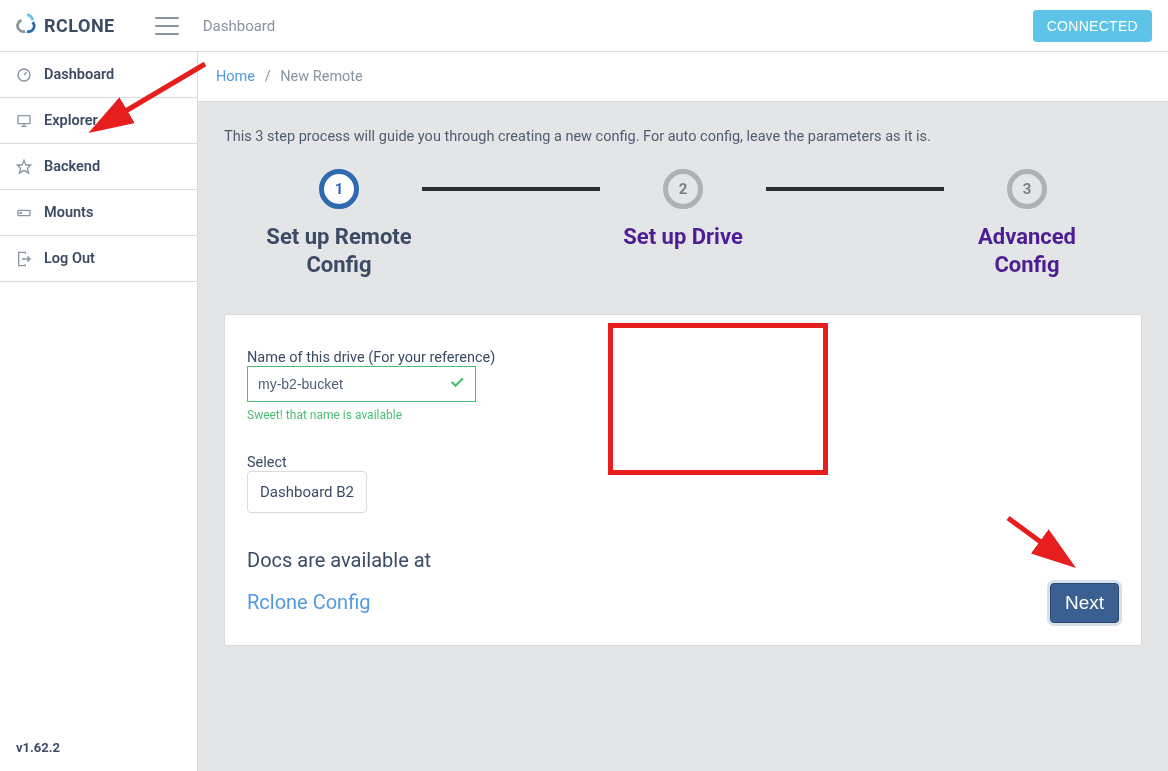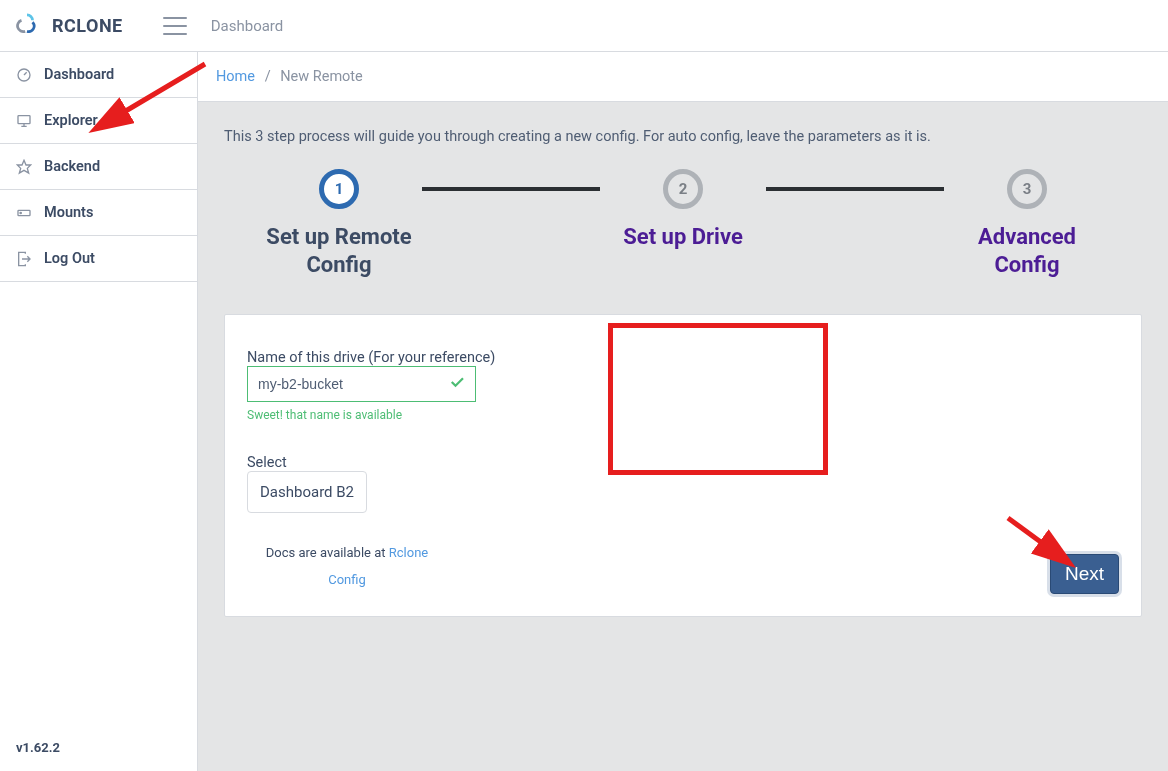--- a/index.html
+++ b/index.html
@@ -1,19 +1,19 @@
 <!DOCTYPE html>
 <html><head>
   <meta charset="utf-8">
   <style>
     * { margin: 0; padding: 0; box-sizing: border-box; }
     body { font-family: -apple-system, BlinkMacSystemFont, "Segoe UI", Roboto, sans-serif; background: #fff; color: #3c4b64; }
     
     .topbar { height: 52px; border-bottom: 1px solid #d8dbe0; display: flex; align-items: center; padding: 0 16px; background: #fff; }
-    .logo-wrap { display: flex; align-items: center; gap: 14px; margin-right: 40px; }
+    .logo-wrap { display: flex; align-items: center; gap: 6px; margin-right: 40px; }
     .logo-text { font-weight: 700; font-size: 18px; letter-spacing: 0.5px; }
     .hamburger { width: 24px; height: 18px; display: flex; flex-direction: column; justify-content: space-between; cursor: pointer; margin-right: 24px; }
     .hamburger span { height: 2px; background: #8a93a2; border-radius: 1px; }
     .page-title-top { color: #8a93a2; font-size: 15px; flex: 1; }
     .connected-btn { background: #5dc4e8; color: #fff; border: none; padding: 8px 14px; font-size: 14px; font-weight: 500; border-radius: 4px; letter-spacing: 0.3px; }
     
     .layout { display: flex; }
     .sidebar { width: 198px; border-right: 1px solid #d8dbe0; min-height: calc(100vh - 52px); display: flex; flex-direction: column; }
     .sidebar-item { display: flex; align-items: center; gap: 12px; padding: 14px 16px; border-bottom: 1px solid #d8dbe0; color: #3c4b64; font-size: 14.5px; font-weight: 600; cursor: pointer; }
     .sidebar-item .icon { width: 16px; height: 16px; display: flex; align-items: center; justify-content: center; color: #8a93a2; }
@@ -41,21 +41,21 @@
     
     .card { background: #fff; border-radius: 2px; padding: 28px 22px 22px; border: 1px solid #d8dbe0; position: relative; }
     .form-row { display: flex; align-items: flex-start; margin-bottom: 26px; flex-direction: column; }
     .form-label { width: 374px; font-size: 14.5px; color: #3c4b64; padding-top: 6px; }
     .form-field { flex: 1; position: relative; }
     .input-wrap { position: relative; }
     .text-input { width: 100%; border: 1px solid #4dbd74; border-radius: 0; padding: 9px 36px 9px 10px; font-size: 14px; color: #4f5d73; outline: none; }
     .check-ic { position: absolute; right: 10px; top: 50%; transform: translateY(-50%); color: #4dbd74; }
     .help-text { color: #4dbd74; font-size: 12px; margin-top: 6px; }
     .select-box { width: 100%; border: 1px solid #d8dbe0; border-radius: 4px; padding: 11px 12px; font-size: 15px; color: #3c4b64; background: #fff; cursor: pointer; }
-    .docs-text { font-size: 13px; text-align: center; }
+    .docs-text { font-size: 20px; }
     .docs-text a { color: #5299e0; text-decoration: none; }
     .next-btn { background: #3a5f91; color: #fff; border: 1px solid #2a4a75; padding: 8px 14px; font-size: 19px; border-radius: 4px; float: right; cursor: pointer; box-shadow: 0 0 0 3px rgba(58,95,145,0.2); }
     .card-footer { display: flex; justify-content: space-between; align-items: flex-end; }
     
     .highlight-box { position: absolute; border: 5px solid #e61e1e; pointer-events: none; }
     .arrow-annot { position: absolute; pointer-events: none; }
   </style>
 </head>
 <body>
 
@@ -69,20 +69,21 @@
         </svg>
     </span>
     <span class="logo-text">RCLONE</span>
   </div>
   <div class="hamburger">
     <span></span>
       <span></span>
       <span></span>
   </div>
   <div class="page-title-top">Dashboard</div>
+  <button class="connected-btn">CONNECTED</button>
 </div>
 
 <div class="layout">
   <aside class="sidebar">
     <div class="sidebar-item">
       <span class="icon">
           <svg width="16" height="16" viewBox="0 0 24 24" fill="none" stroke="currentColor" stroke-width="2">
             <circle cx="12" cy="12" r="9"></circle>
             <path d="M12 12 L16 8"></path>
           </svg>

